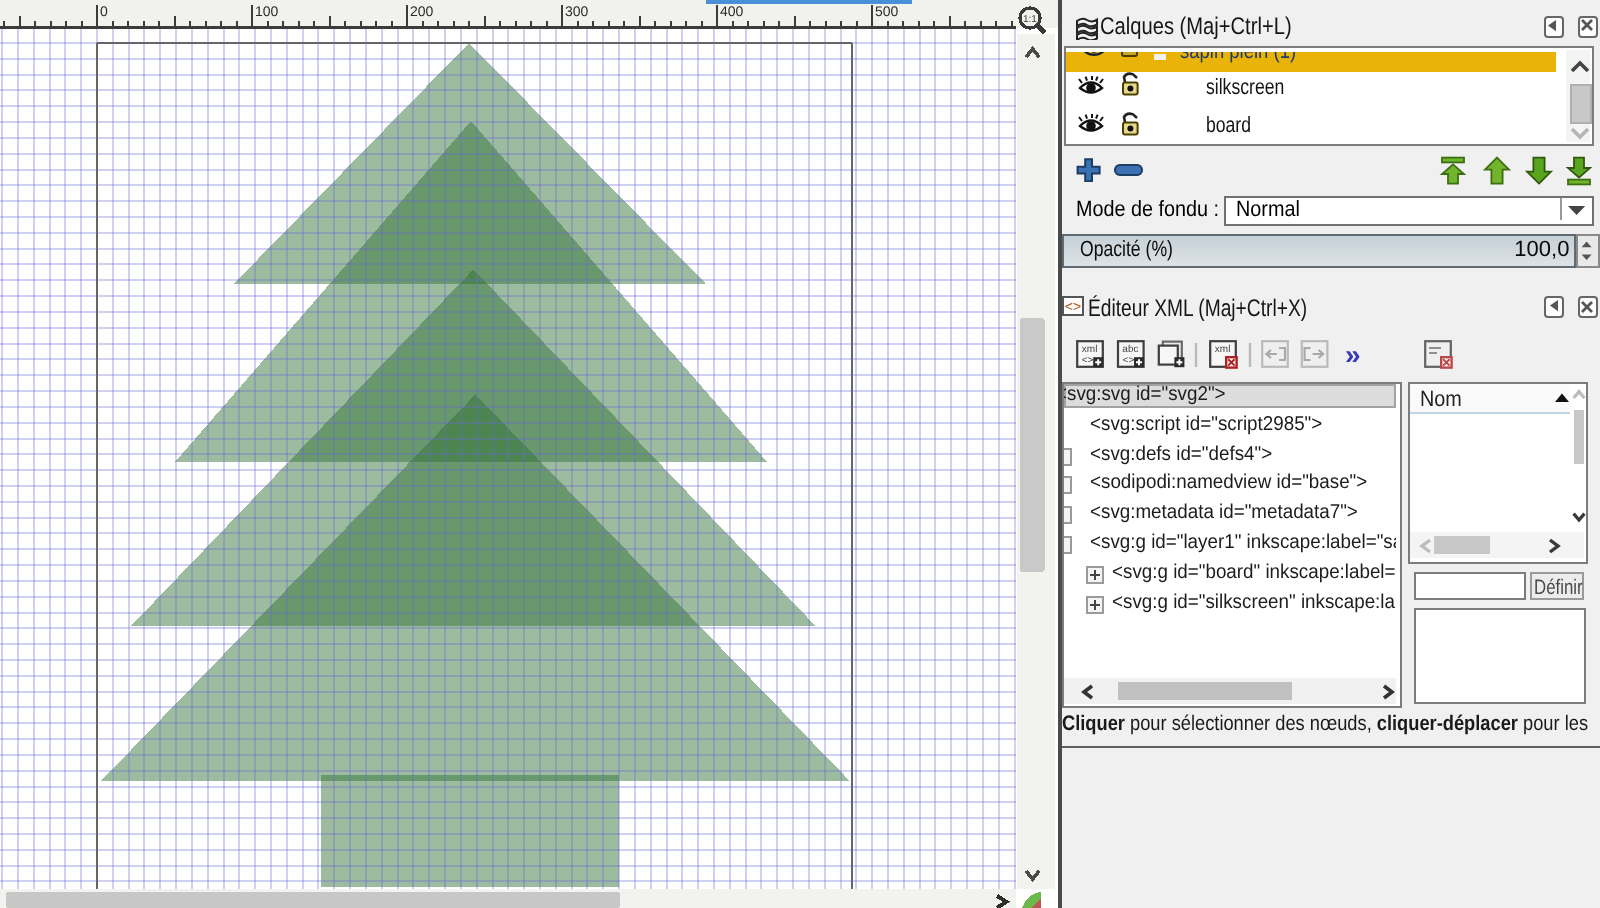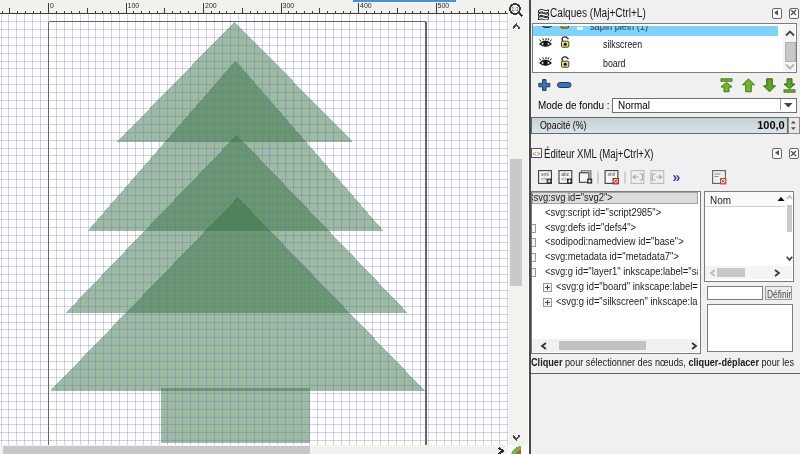--- a/index.html
+++ b/index.html
@@ -283,21 +283,21 @@
       <path d="M5 0 L1 2.8 L5 5.6 Z" fill="#555"></path>
     </svg>
 <div class="abs" style="left:788.5px;top:7.5px;width:8px;height:9px;border:1.2px solid #666;border-radius:2px;background:#fdfdfd"></div>
 <svg class="abs" style="left:789.8px;top:8.8px" width="7" height="7">
       <path d="M1 1 L6 6 M6 1 L1 6" stroke="#555" stroke-width="1.4"></path>
     </svg>
 
 
 <div class="abs box" style="left:531.5px;top:23.4px;width:263.5px;height:47.9px;"></div>
 
-<div class="abs" style="left:532.5px;top:25.8px;width:245px;height:10.4px;background:#7dd3fc;overflow:hidden;">
+<div class="abs" style="left:532.5px;top:25.8px;width:245px;height:10.4px;background:#eab308;overflow:hidden;">
   <svg class="abs" style="left:8px;top:-5.5px" width="12" height="9">
         <ellipse cx="6" cy="4" rx="5.2" ry="3.4" fill="none" stroke="#16233c" stroke-width="1.2"></ellipse>
         <circle cx="6" cy="4.4" r="2" fill="#16233c"></circle>
       </svg>
   <svg class="abs" style="left:27.5px;top:-4.5px" width="10" height="8">
         <rect x="1" y="0" width="7.5" height="7" rx="1" fill="#c8a820" stroke="#4a3c00" stroke-width="1"></rect>
       </svg>
   <div class="abs" style="left:44.5px;top:1.2px;width:6px;height:2.6px;background:#f2f2f2"></div>
   <div class="abs sx84" style="left:57px;top:-6px;color:#1d3b6e;font-size:11px;">sapin plein (1)</div>
 </div>
@@ -375,21 +375,21 @@
 <div class="abs" style="left:612.3px;top:98.2px;width:183.2px;height:12.4px;background:#fff;border:1px solid #707070;"></div>
 <div class="abs sx90" style="left:617.5px;top:98.8px;font-size:11px;color:#000;">Normal</div>
 <div class="abs" style="left:779.5px;top:98.7px;width:1px;height:11.6px;background:#999;"></div>
 <svg class="abs" style="left:782.5px;top:102px" width="11" height="7">
       <path d="M1 1 L5.3 5.5 L9.6 1 Z" fill="#444"></path>
     </svg>
 
 
 <div class="abs" style="left:531.2px;top:116.9px;width:255.2px;height:14.8px;border:1px solid #5f6a72;background:linear-gradient(#c6d0d7,#dde3e6);"></div>
 <div class="abs sx80" style="left:539.5px;top:119px;font-size:11px;color:#0a0a0a;">Opacité (%)</div>
-<div class="abs" style="left:700px;top:119px;width:84.7px;text-align:right;font-size:11px;color:#0a0a0a;font-weight:bold;">100,0</div>
+<div class="abs" style="left:700px;top:119px;width:84.7px;text-align:right;font-size:11px;color:#0a0a0a;">100,0</div>
 <div class="abs" style="left:788.3px;top:116.9px;width:9.4px;height:14.8px;border:1px solid #8a8a8a;background:#e9e9e9;"></div>
 <svg class="abs" style="left:790px;top:119.5px" width="7" height="11">
       <path d="M0.8 3.6 L3.3 0.8 L5.8 3.6 Z" fill="#555"></path>
       <path d="M0.8 7.2 L3.3 10 L5.8 7.2 Z" fill="#555"></path>
     </svg>
 
 
 <svg class="abs" style="left:531.4px;top:148.3px" width="11" height="10">
   <rect x="0.5" y="0.5" width="10" height="9" fill="#fdfdfd" stroke="#555" stroke-width="1"></rect>
   <text x="5.5" y="7.5" font-size="7px" fill="#b04a00" text-anchor="middle" font-family="Liberation Sans">&lt;&gt;</text>

